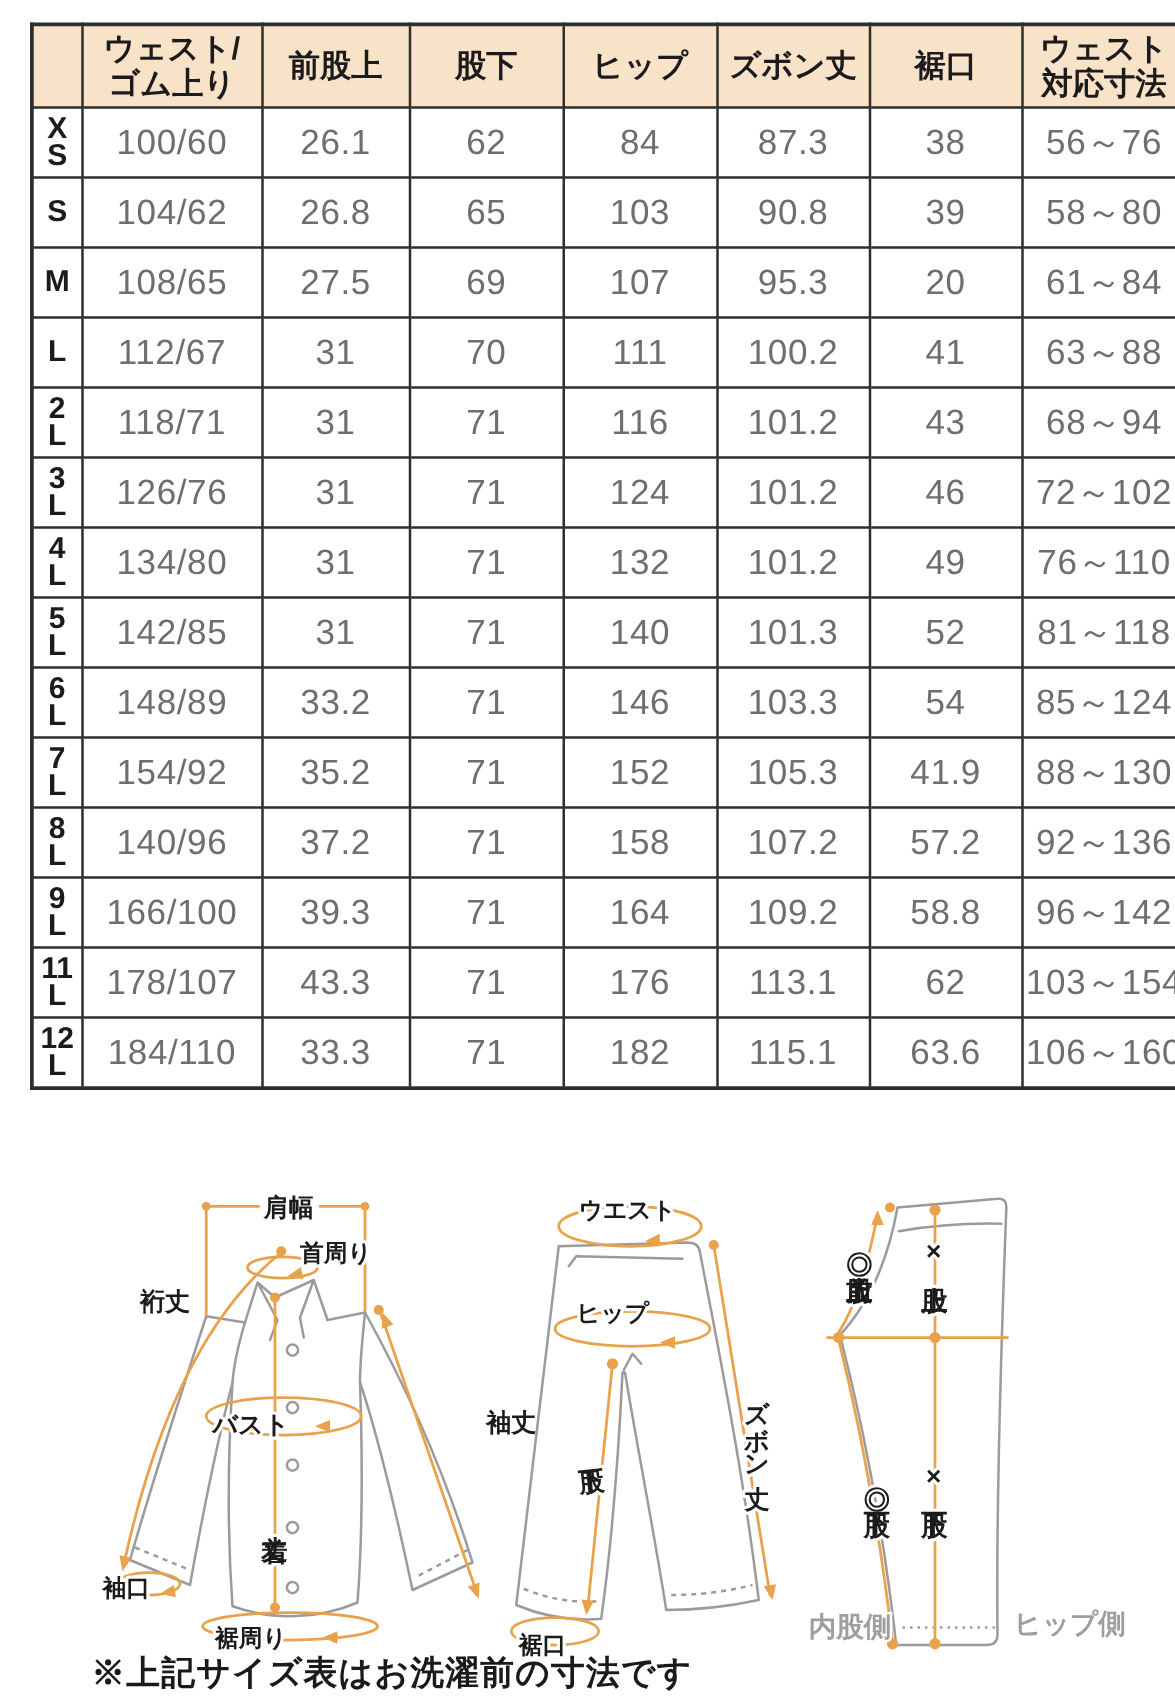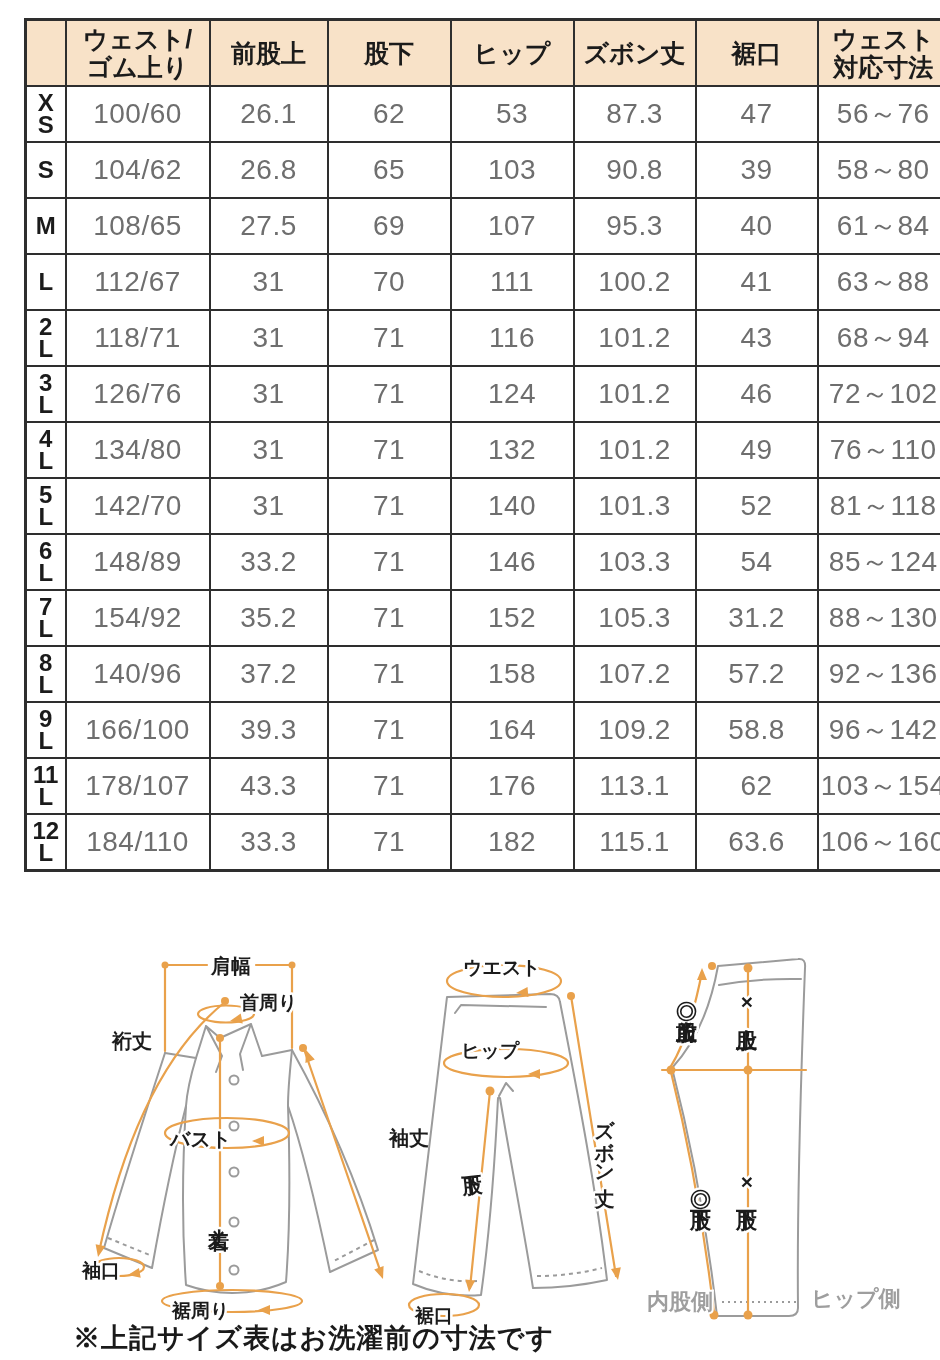--- a/index.html
+++ b/index.html
@@ -60,43 +60,43 @@
         <th>ウェスト
 対応寸法</th>
       </tr>
     </thead>
     <tbody>
         <tr>
           <td class="size-cell">X<br>S</td>
           <td class="value-cell">100/60</td>
           <td class="value-cell">26.1</td>
           <td class="value-cell">62</td>
-          <td class="value-cell">53</td>
+          <td class="value-cell">84</td>
           <td class="value-cell">87.3</td>
-          <td class="value-cell">47</td>
+          <td class="value-cell">38</td>
           <td class="value-cell">56～76</td>
         </tr>
         <tr>
           <td class="size-cell">S</td>
           <td class="value-cell">104/62</td>
           <td class="value-cell">26.8</td>
           <td class="value-cell">65</td>
           <td class="value-cell">103</td>
           <td class="value-cell">90.8</td>
           <td class="value-cell">39</td>
           <td class="value-cell">58～80</td>
         </tr>
         <tr>
           <td class="size-cell">M</td>
           <td class="value-cell">108/65</td>
           <td class="value-cell">27.5</td>
           <td class="value-cell">69</td>
           <td class="value-cell">107</td>
           <td class="value-cell">95.3</td>
-          <td class="value-cell">40</td>
+          <td class="value-cell">20</td>
           <td class="value-cell">61～84</td>
         </tr>
         <tr>
           <td class="size-cell">L</td>
           <td class="value-cell">112/67</td>
           <td class="value-cell">31</td>
           <td class="value-cell">70</td>
           <td class="value-cell">111</td>
           <td class="value-cell">100.2</td>
           <td class="value-cell">41</td>
@@ -127,21 +127,21 @@
           <td class="value-cell">134/80</td>
           <td class="value-cell">31</td>
           <td class="value-cell">71</td>
           <td class="value-cell">132</td>
           <td class="value-cell">101.2</td>
           <td class="value-cell">49</td>
           <td class="value-cell">76～110</td>
         </tr>
         <tr>
           <td class="size-cell">5<br>L</td>
-          <td class="value-cell">142/70</td>
+          <td class="value-cell">142/85</td>
           <td class="value-cell">31</td>
           <td class="value-cell">71</td>
           <td class="value-cell">140</td>
           <td class="value-cell">101.3</td>
           <td class="value-cell">52</td>
           <td class="value-cell">81～118</td>
         </tr>
         <tr>
           <td class="size-cell">6<br>L</td>
           <td class="value-cell">148/89</td>
@@ -152,21 +152,21 @@
           <td class="value-cell">54</td>
           <td class="value-cell">85～124</td>
         </tr>
         <tr>
           <td class="size-cell">7<br>L</td>
           <td class="value-cell">154/92</td>
           <td class="value-cell">35.2</td>
           <td class="value-cell">71</td>
           <td class="value-cell">152</td>
           <td class="value-cell">105.3</td>
-          <td class="value-cell">31.2</td>
+          <td class="value-cell">41.9</td>
           <td class="value-cell">88～130</td>
         </tr>
         <tr>
           <td class="size-cell">8<br>L</td>
           <td class="value-cell">140/96</td>
           <td class="value-cell">37.2</td>
           <td class="value-cell">71</td>
           <td class="value-cell">158</td>
           <td class="value-cell">107.2</td>
           <td class="value-cell">57.2</td>

